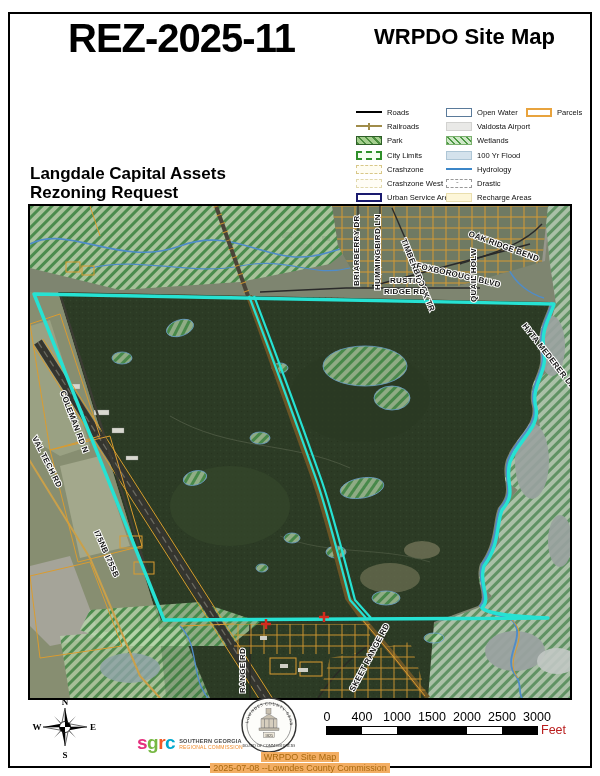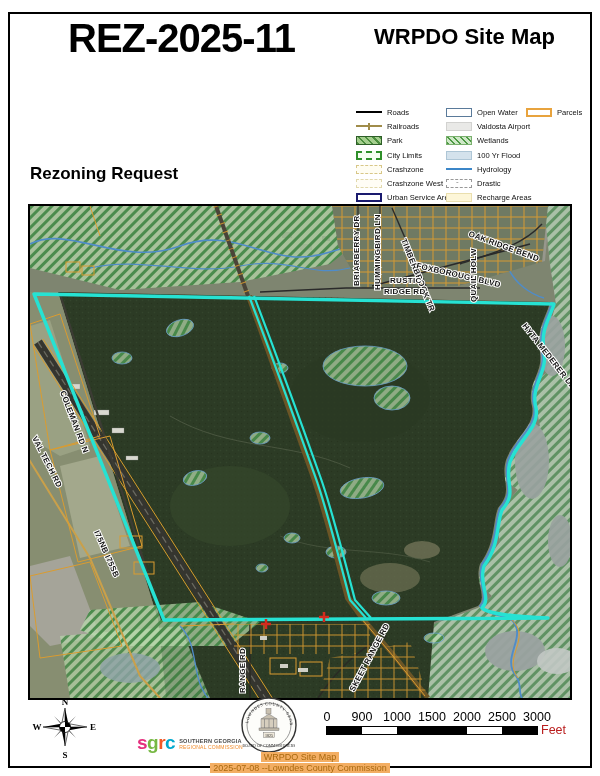--- a/index.html
+++ b/index.html
@@ -62,20 +62,21 @@
 </style>
 </head>
 <body>
 
 <div class="page-border"></div>
 
 <div class="case-number">REZ-2025-11</div>
 <div class="map-title">WRPDO Site Map</div>
 
 <div class="request">
+  <div>Langdale Capital Assets</div>
   <div>Rezoning Request</div>
 </div>
 
 <div class="legend">
   <div class="legend-cols">
     <div class="lcol c1">
       <div class="lrow">
           <span class="sw line sw-roads"></span>
           <span class="ll">Roads</span>
         </div>
@@ -372,21 +373,21 @@
     <rect x="21" y="34" width="20" height="2.5" fill="#c0b8a8" stroke="#666" stroke-width="0.4"></rect>
   </g>
   <rect x="25.5" y="38.5" width="11" height="5" fill="#eee8da" stroke="#666" stroke-width="0.4"></rect>
   <text x="31" y="42.5" text-anchor="middle" font-family="Liberation Serif, serif" font-size="4" fill="#222">1825</text>
   <text x="31" y="53" text-anchor="middle" font-family="Liberation Serif, serif" font-size="3.6" letter-spacing="0.2" fill="#222">BOARD OF COMMISSIONERS</text>
 </svg>
 
 <div class="scalebar">
   <div class="ticks">
     <span style="left:0">0</span>
-    <span style="left:35px">900</span>
+    <span style="left:35px">400</span>
     <span style="left:70px">1000</span>
     <span style="left:105px">1500</span>
     <span style="left:140px">2000</span>
     <span style="left:175px">2500</span>
     <span style="left:210px">3000</span>
   </div>
   <div class="bar">
     <i class="b" style="width:35px"></i>
       <i class="w" style="width:35px"></i>
       <i class="b" style="width:70px"></i>

